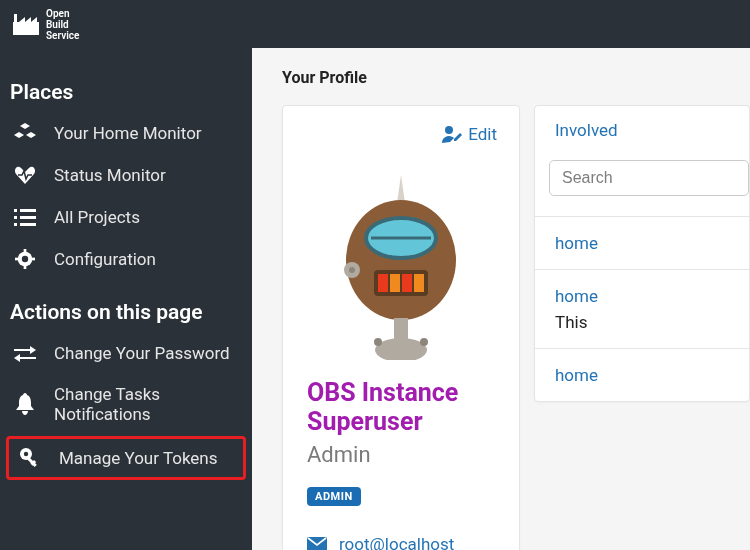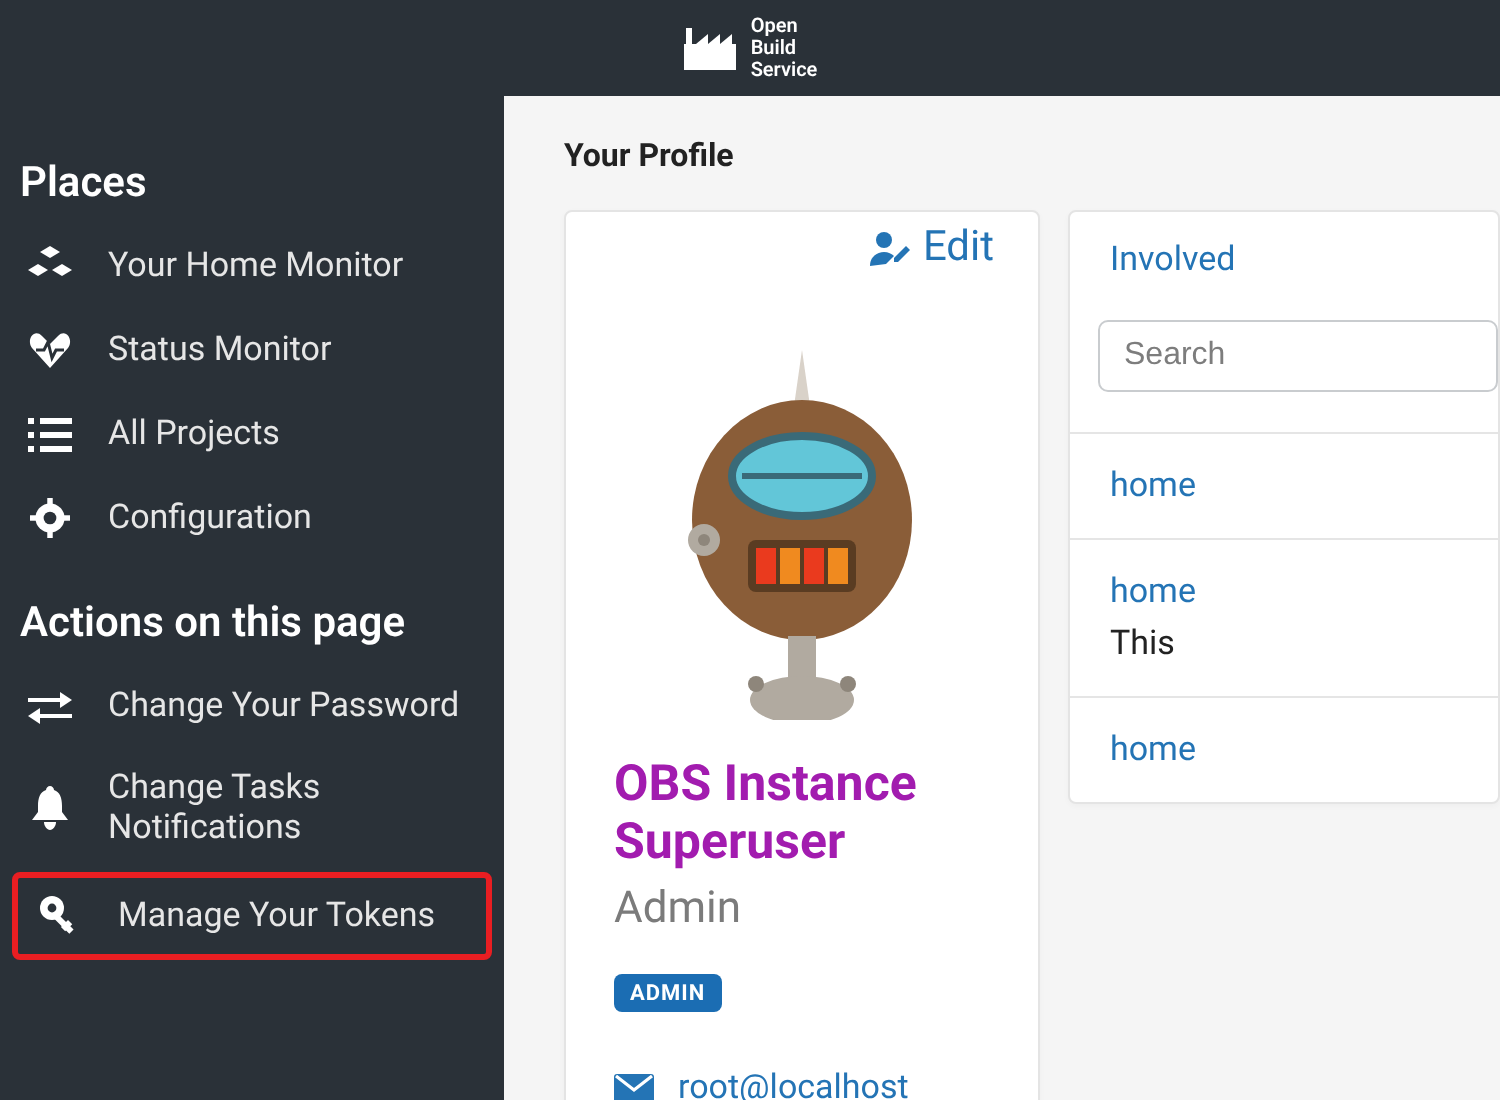--- a/index.html
+++ b/index.html
@@ -12,21 +12,20 @@
     display: flex;
     flex-direction: column;
   }
   .topbar {
     background: #2a3138;
     height: 48px;
     width: 100%;
     display: flex;
     align-items: center;
     padding: 0 12px;
-    justify-content: center;
   }
   .logo-wrap { display:flex; align-items:center; gap:6px; color:#fff;}
   .logo-factory{ width:28px; height:24px; }
   .logo-text{ font-size:10px; font-weight:600; line-height:11px;}
   .body-row{ flex:1; display:flex; height:calc(550px - 48px);}
   .sidebar{
     width:252px; background:#2a3138; color:#fff; padding:8px 0 0 0;
     display:flex; flex-direction:column;
   }
   .sidebar h2{
@@ -48,21 +47,21 @@
     flex:1; padding:20px 0 0 30px; overflow:hidden; min-width:0;
   }
   .page-title{ font-size:16px; font-weight:700; color:#222; margin-bottom:18px;}
   .panels{ display:flex; gap:14px; align-items:flex-start;}
   .card{
     background:#fff; border:1px solid #e4e4e4; border-radius:4px;
     box-shadow:0 1px 3px rgba(0,0,0,.03);
   }
   .profile-card{ width:390px; padding:24px 24px 24px 24px; position:relative;}
   .edit-link{
-    position:absolute; top:6px; right:22px; color:#2474b5; font-size:21px;
+    position:absolute; top:18px; right:22px; color:#2474b5; font-size:17px;
     display:flex; align-items:center; gap:6px; cursor:pointer;
   }
   .avatar-wrap{ display:flex; justify-content:center; margin:40px 0 18px 0;}
   .avatar-svg{ width:170px; height:190px;}
   .display-name{ color:#a21caf; font-size:25px; font-weight:700; margin-top:6px;}
   .username{ color:#7b7b7b; font-size:22px; margin-top:6px;}
   .badge{
     display:inline-block; background:#1b6db3; color:#fff; font-size:11px; font-weight:700;
     padding:3px 8px; border-radius:4px; margin-top:20px; letter-spacing:.5px;
   }

